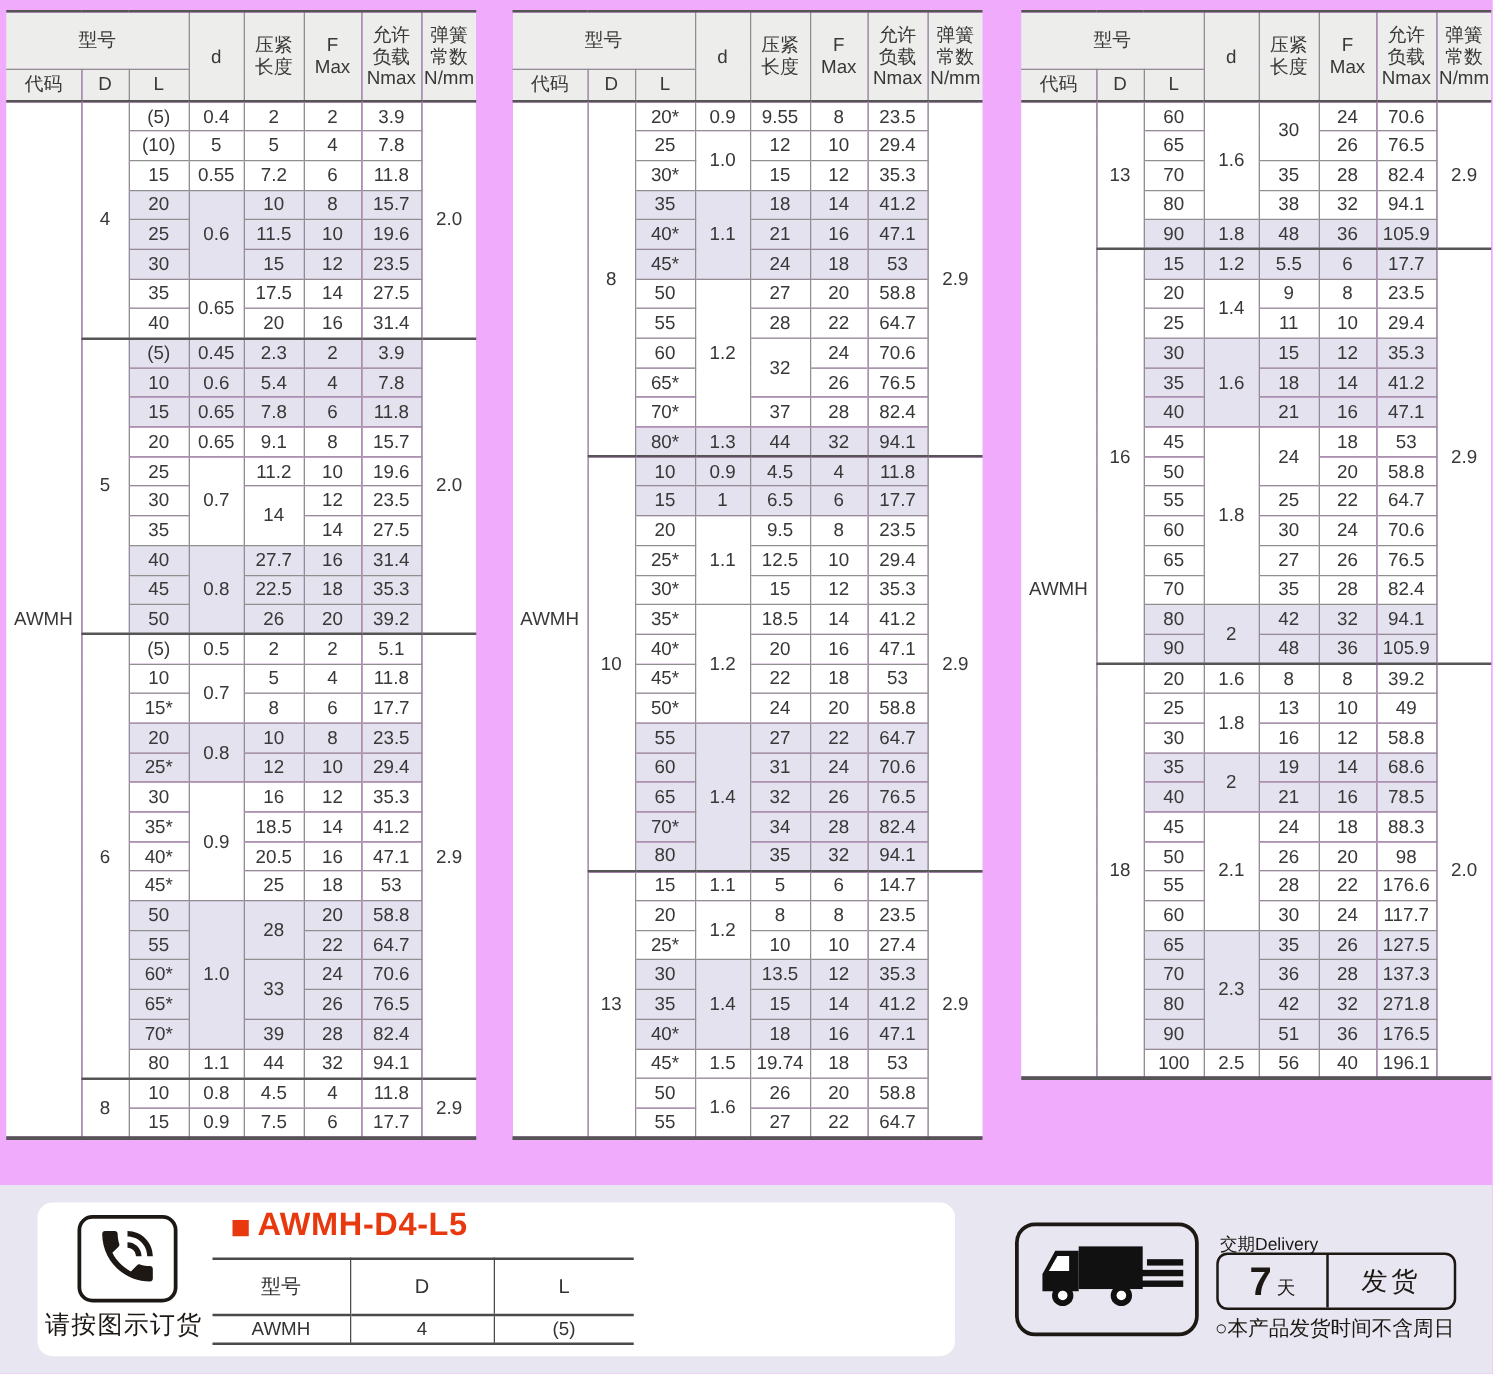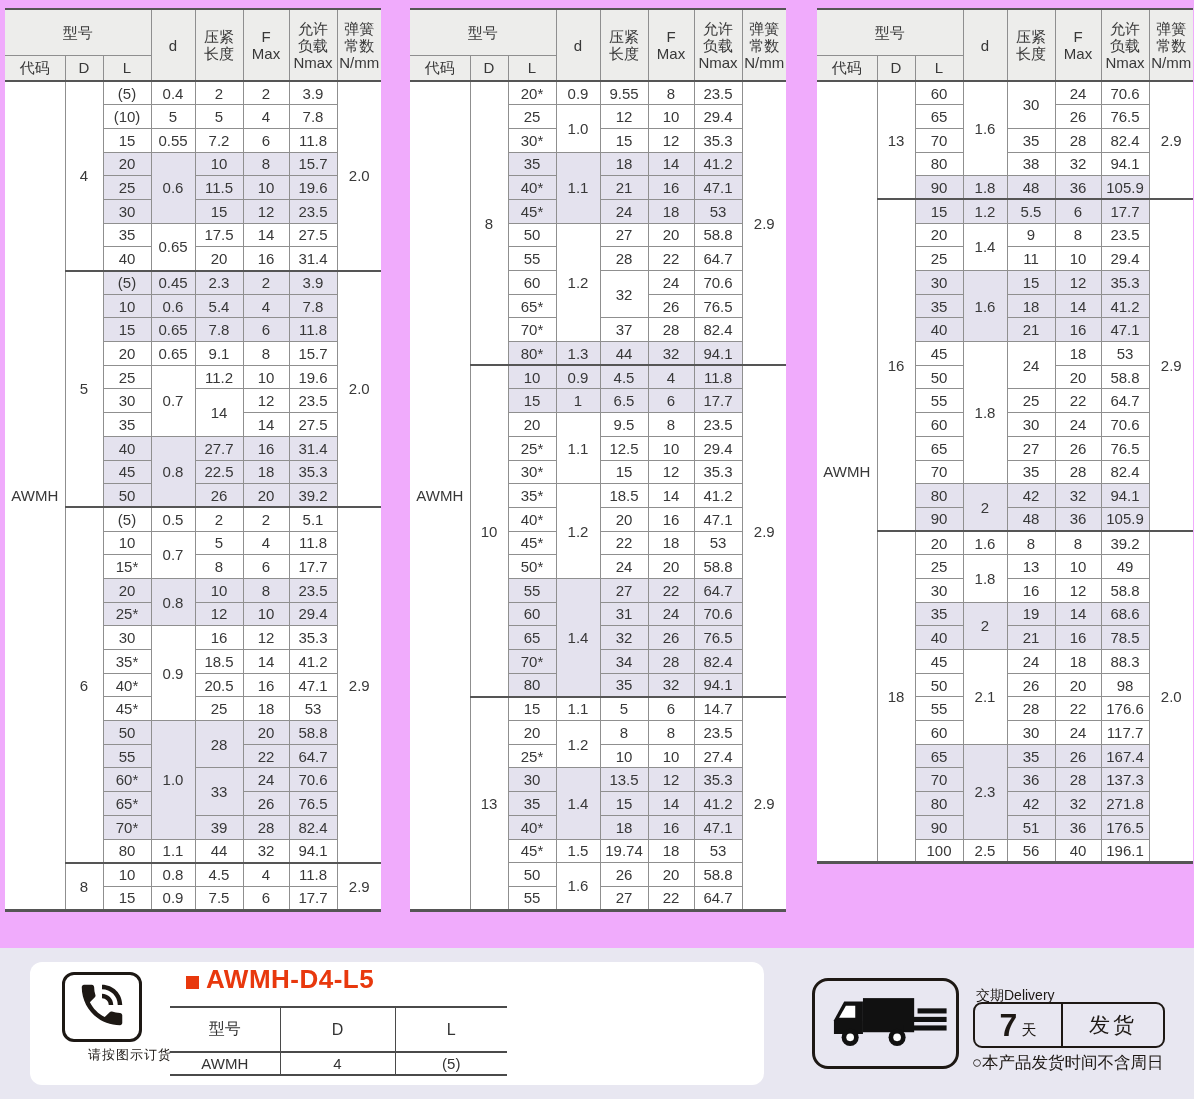--- a/index.html
+++ b/index.html
@@ -37,21 +37,21 @@
   table.spec-table tbody td{font-size:15px;border-top:1px solid var(--thin);background:#fff;}
   table.spec-table tbody tr.gs td{border-top:2px solid var(--thick);}
   table.spec-table tbody td.shade{background:var(--shade);}
   table.spec-table tbody td.code{font-size:15px;}
 
   
   .footer-band{position:absolute;left:0;top:948px;width:1194px;height:151px;background:var(--band);}
   .order-card{position:absolute;left:30px;top:14px;width:734px;height:123px;background:#fff;border-radius:12px;}
   .phone-box{position:absolute;left:32px;top:10px;width:80px;height:70px;border:3px solid var(--ftink);border-radius:12px;
     display:flex;align-items:center;justify-content:center;background:#fff;}
-  .order-note{position:absolute;left:6px;top:84px;width:136px;text-align:right;font-size:13px;color:var(--ftink);letter-spacing:1px;}
+  .order-note{position:absolute;left:6px;top:84px;width:136px;text-align:left;font-size:20px;color:var(--ftink);letter-spacing:1px;}
   .bullet{position:absolute;left:156px;top:14px;width:13px;height:13px;background:var(--accent);}
   .example-title{position:absolute;left:176px;top:2px;font-size:26px;font-weight:bold;color:var(--accent);letter-spacing:0.5px;}
   .example-table{position:absolute;left:140px;top:44px;width:337px;border-collapse:collapse;table-layout:fixed;
     border-top:2px solid #4a4a4a;border-bottom:2px solid #4a4a4a;}
   .example-table th,.example-table td{border-left:1px solid #4a4a4a;text-align:center;color:#333;font-weight:normal;padding:0;}
   .example-table .ec0{border-left:none;}
   .example-table tr.ehead{height:45px;}
   .example-table tr.eval{height:23px;}
   .example-table th{font-size:16px;border-bottom:2px solid #4a4a4a;}
   .example-table td{font-size:15px;}
@@ -810,21 +810,21 @@
             <td class="shx">60</td>
             <td>30</td>
             <td>24</td>
             <td>117.7</td>
           </tr>
           <tr>
             <td class="shx shade">65</td>
             <td class="shade" rowspan="4">2.3</td>
             <td class="shade">35</td>
             <td class="shade">26</td>
-            <td class="shade">167.4</td>
+            <td class="shade">127.5</td>
           </tr>
           <tr>
             <td class="shx shade">70</td>
             <td class="shade">36</td>
             <td class="shade">28</td>
             <td class="shade">137.3</td>
           </tr>
           <tr>
             <td class="shx shade">80</td>
             <td class="shade">42</td>

